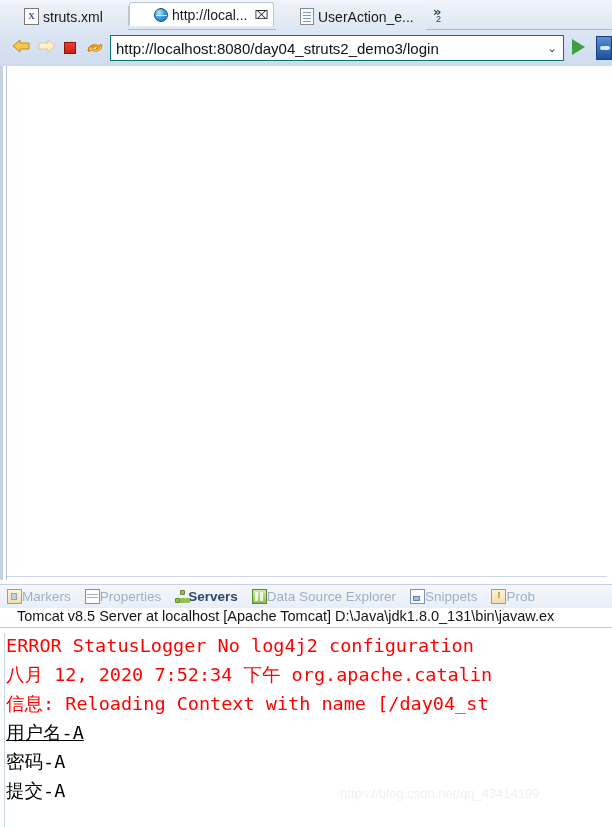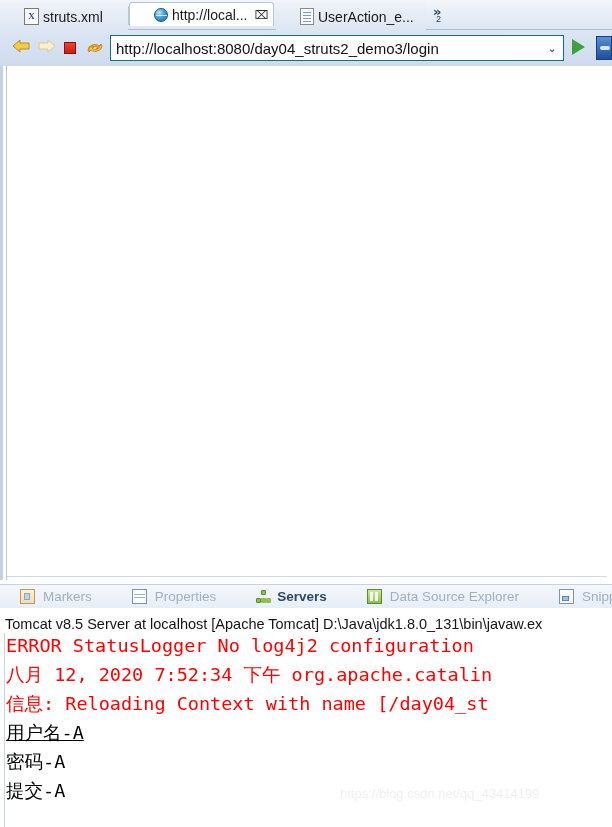--- a/index.html
+++ b/index.html
@@ -140,21 +140,21 @@
   }
   .panel-tabs{
     position:absolute;left:0;top:0;width:612px;height:24px;
     background:linear-gradient(#f4f7fb,#e8eef7);
     border-top:1px solid #c7d3e4;
     box-sizing:border-box;
     display:flex;align-items:center;
     overflow:hidden;white-space:nowrap;
   }
   .ptab{
-    display:flex;align-items:center;gap:8px;padding:0 20px;height:24px;
+    display:flex;align-items:center;gap:0;padding:0 7px;height:24px;
     font-size:13.5px;color:#9fb0c6;flex:0 0 auto;
   }
   .ptab.sel{color:#2c4868;font-weight:bold;}
   .pt-ic{width:13px;height:13px;flex:0 0 auto;position:relative;}
   .ic-markers{
     background:linear-gradient(#fff3d8,#f2ddb0);border:1px solid #b79a62;
   }
   .ic-markers:after{
     content:"";position:absolute;left:3px;top:3px;width:6px;height:7px;
     background:#c3d2e6;border:1px solid #8fa6c2;box-sizing:border-box;
@@ -194,26 +194,26 @@
   }
   .ic-prob{
     background:linear-gradient(#fff3d8,#f2ddb0);border:1px solid #b79a62;
   }
   .ic-prob:after{
     content:"!";position:absolute;left:0;right:0;top:-1px;text-align:center;
     font-size:9px;font-weight:bold;color:#b07f14;line-height:13px;
   }
 
   .console-title{
-    position:absolute;left:0;top:28px;width:612px;height:24px;
+    position:absolute;left:0;top:20px;width:612px;height:24px;
     display:flex;align-items:center;
     font-size:14.5px;color:#151515;
     border-bottom:1px solid #bfc9d8;
     overflow:hidden;white-space:nowrap;
-    padding-left:5px;box-sizing:border-box;
+    padding-left:17px;box-sizing:border-box;
   }
   .console-body{
     position:absolute;left:0;top:49px;width:612px;height:194px;
     background:#ffffff;overflow:hidden;
   }
   .console-rail{
     position:absolute;left:0;top:0;width:4px;height:194px;
     background:#ffffff;border-right:1px solid #c9d4e2;
   }
   .cline{

